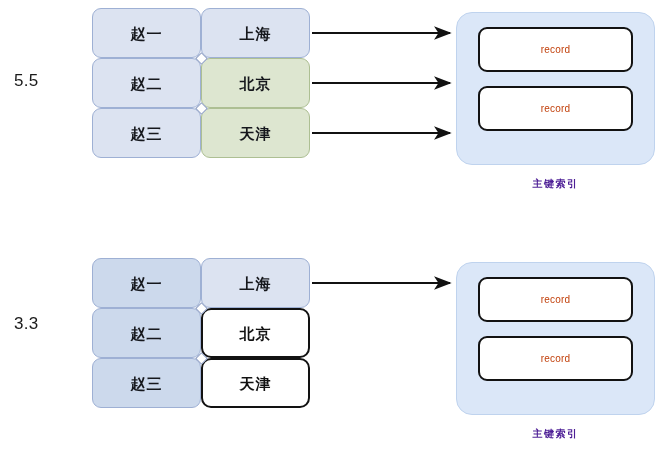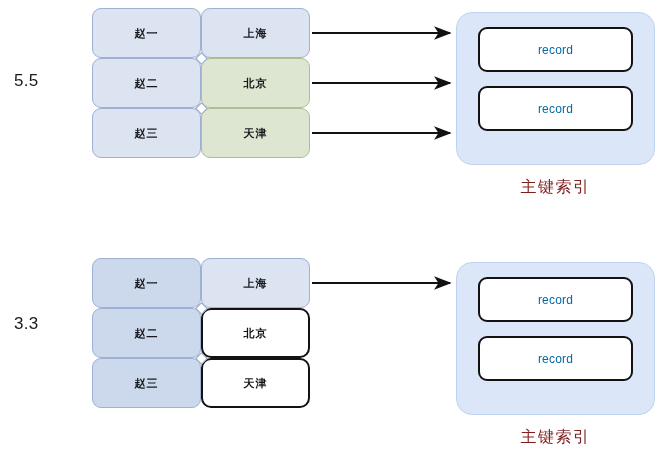--- a/index.html
+++ b/index.html
@@ -50,21 +50,21 @@
     display: flex;
   }
 
   .kv-cell {
     box-sizing: border-box;
     height: 50px;
     display: flex;
     align-items: center;
     justify-content: center;
     border-radius: 9px;
-    font-size: 11px;
+    font-size: 15px;
     font-weight: 600;
     letter-spacing: 1px;
     line-height: 1;
   }
   .kv-key   { width: 109px; }
   .kv-value { width: 109px; }
 
   
   .cell-blue-light {
     background: #dce3f1;
@@ -125,34 +125,34 @@
 
   .record {
     box-sizing: border-box;
     height: 45px;
     background: #ffffff;
     border: 2px solid #121212;
     border-radius: 9px;
     display: flex;
     align-items: center;
     justify-content: center;
-    font-size: 12px;
-    color: #0369a1;
+    font-size: 10px;
+    color: #c2410c;
     letter-spacing: 0.2px;
   }
   .record + .record { margin-top: 14px; }
 
   .index-caption {
     position: absolute;
     width: 199px;
     text-align: center;
-    font-size: 16px;
-    font-weight: 400;
+    font-size: 10px;
+    font-weight: 700;
     letter-spacing: 1.5px;
-    color: #7f1d1d;
+    color: #4c1d95;
   }
   .caption-top    { left: 456px; top: 177px; }
   .caption-bottom { left: 456px; top: 427px; }
 </style>
 </head>
 <body>
 
 <div class="diagram">
 
   <div class="version-label version-55">5.5</div>

